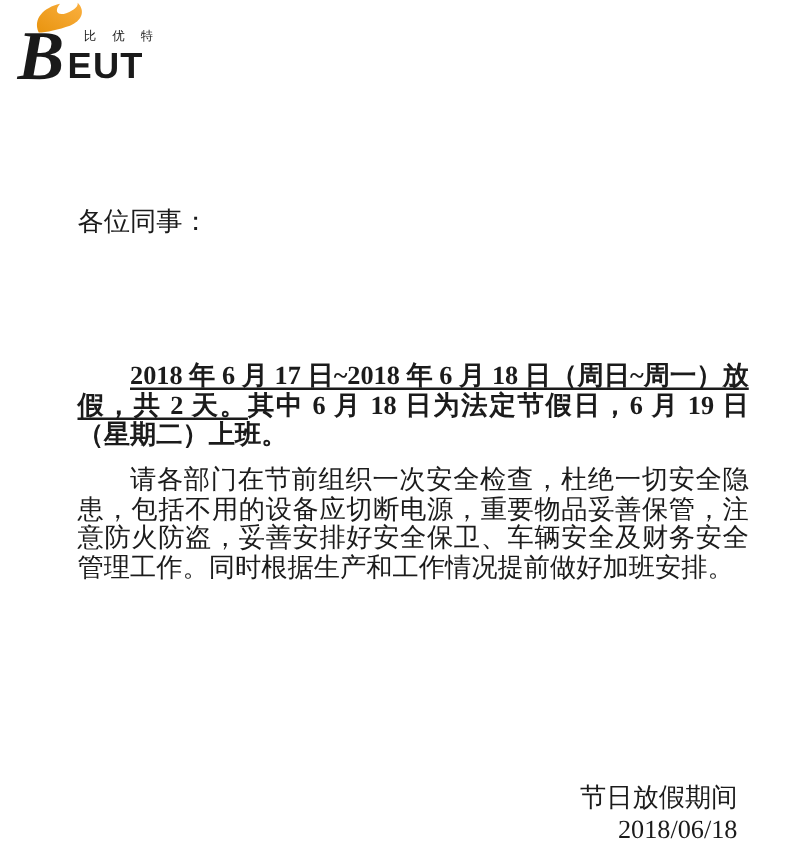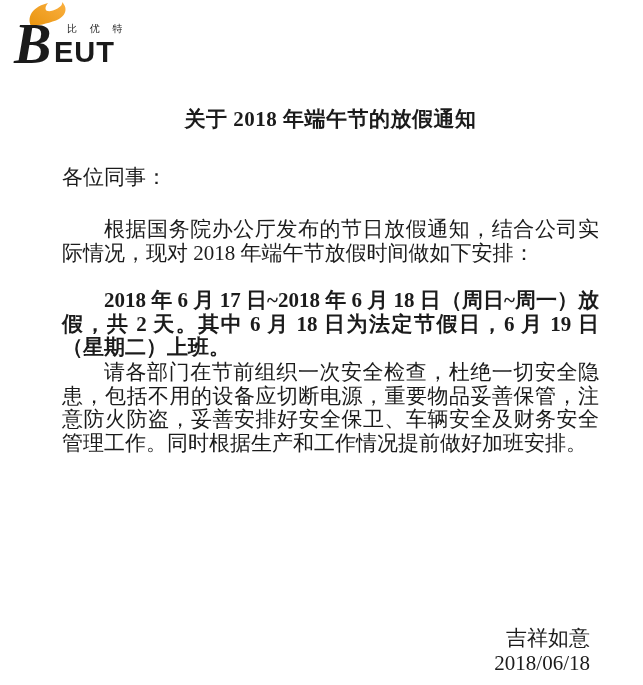--- a/index.html
+++ b/index.html
@@ -36,25 +36,26 @@
     font-size: 21px;
     font-weight: bold;
     line-height: 30px;
     letter-spacing: 0.5px;
   }
   .salutation  { top: 166px; }
   .para        { text-align: justify; text-indent: 2em; }
   .p1          { top: 218px; }
   .p2          { top: 289px; font-weight: bold; }
   .p2 .u       {
+    text-decoration: underline;
     text-decoration-thickness: 1.8px;
     text-underline-offset: 3px;
     margin-top: 24px;
   }
-  .p3          { top: 361px; }
+  .p3          { top: 372px; }
   .p4          { top: 454px; }
   .signature {
     top: 626px;
     text-align: right;
     padding-right: 9px;
     line-height: 25px;
   }
   .signature .sig-line { display: block; }
 </style>
 </head>
@@ -73,31 +74,29 @@
       <g>
         <path d="M21,24 C16,13 25,4 38,1 C33,7 36,11 43,8.5 C50,6 53,2.5 52,0
                  C59,7 55,15 46,18.5 C37,21.5 27,24 21,24 Z" fill="url(#flameGrad)"></path>
       </g>
       <text x="4" y="61" font-size="56" font-weight="bold" font-style="italic" font-family="&quot;Liberation Serif&quot;,&quot;DejaVu Serif&quot;,serif" fill="#1a1a1a">B</text>
       <text x="57" y="30" font-size="10" letter-spacing="5" font-family="&quot;Liberation Sans&quot;,&quot;DejaVu Sans&quot;,sans-serif" fill="#1a1a1a">比 优 特</text>
       <text x="44" y="60" font-size="29" font-weight="900" letter-spacing="1" font-family="&quot;Liberation Sans&quot;,&quot;DejaVu Sans&quot;,sans-serif" fill="#1a1a1a">EUT</text>
     </svg>
   </div>
 
-  <h1 class="doc-block doc-title">关于 2018 年端午节的放假通知</h1>
 
   <div class="doc-block salutation">各位同事：</div>
 
-  <p class="doc-block para p1">根据国务院办公厅发布的节日放假通知，结合公司实际情况，现对 2018 年端午节放假时间做如下安排：</p>
 
   <p class="doc-block para p2">
     <span class="u">2018 年 6 月 17 日~2018 年 6 月 18 日（周日~周一）放假，共 2 天。</span><span>其中 6 月 18 日为法定节假日，6 月 19 日（星期二）上班。</span>
   </p>
 
   <p class="doc-block para p3">请各部门在节前组织一次安全检查，杜绝一切安全隐患，包括不用的设备应切断电源，重要物品妥善保管，注意防火防盗，妥善安排好安全保卫、车辆安全及财务安全管理工作。同时根据生产和工作情况提前做好加班安排。</p>
 
 
   <div class="doc-block signature">
-    <span class="sig-line">吉祥如意</span>
+    <span class="sig-line">节日放假期间</span>
     <span class="sig-line">2018/06/18</span>
   </div>
 
 </div>
 
 </body></html>

